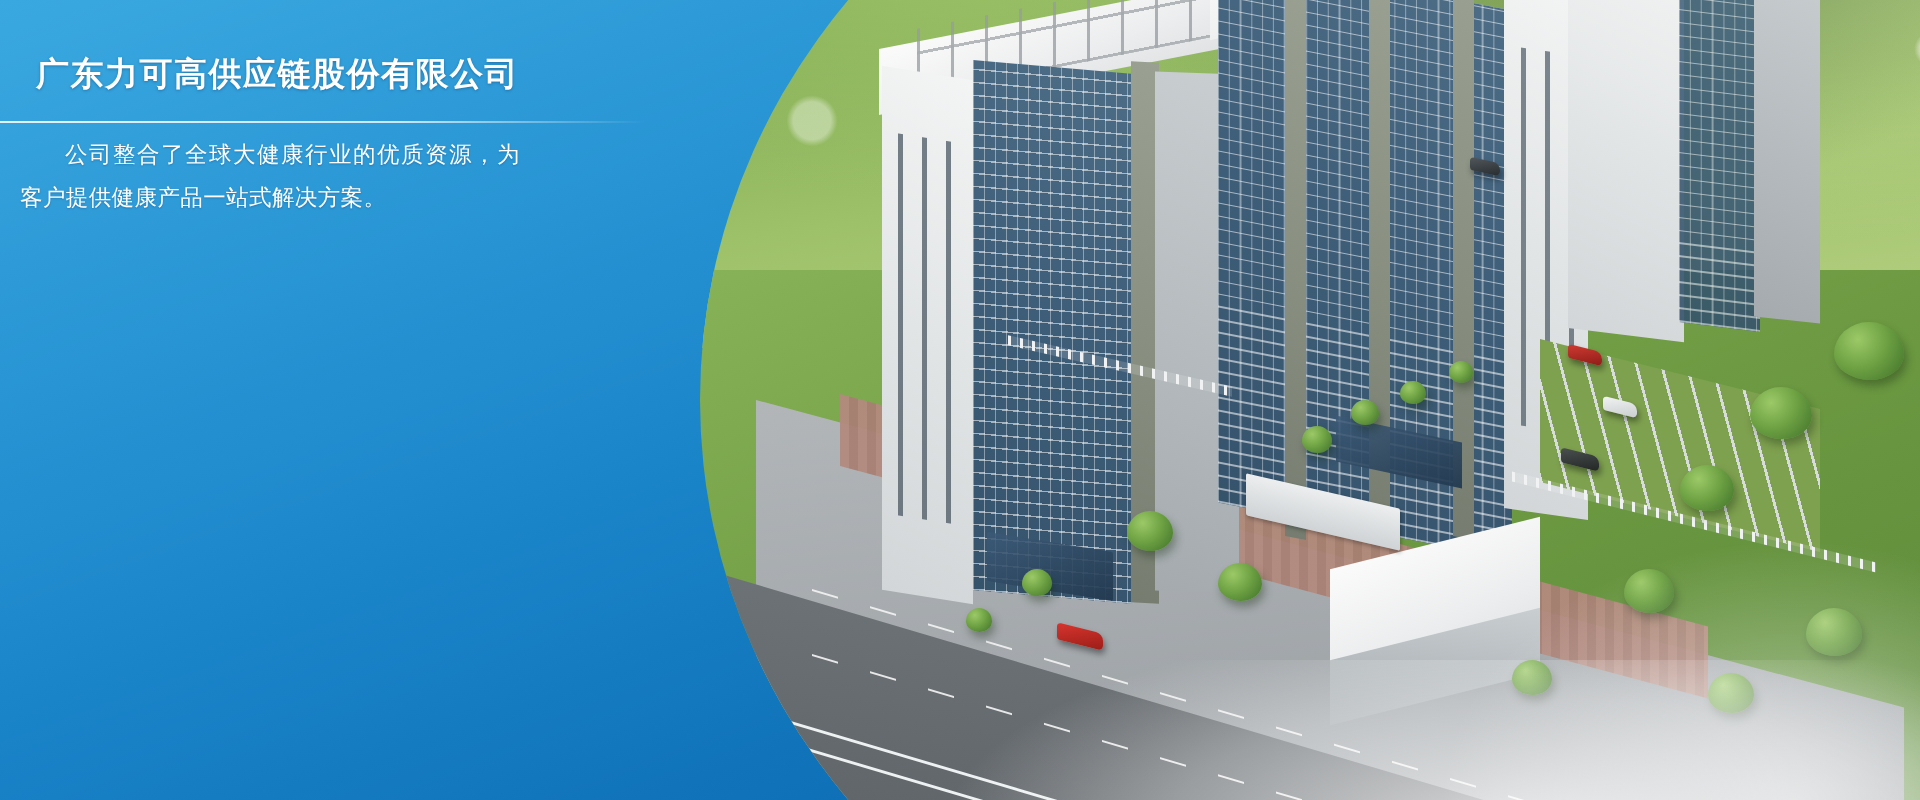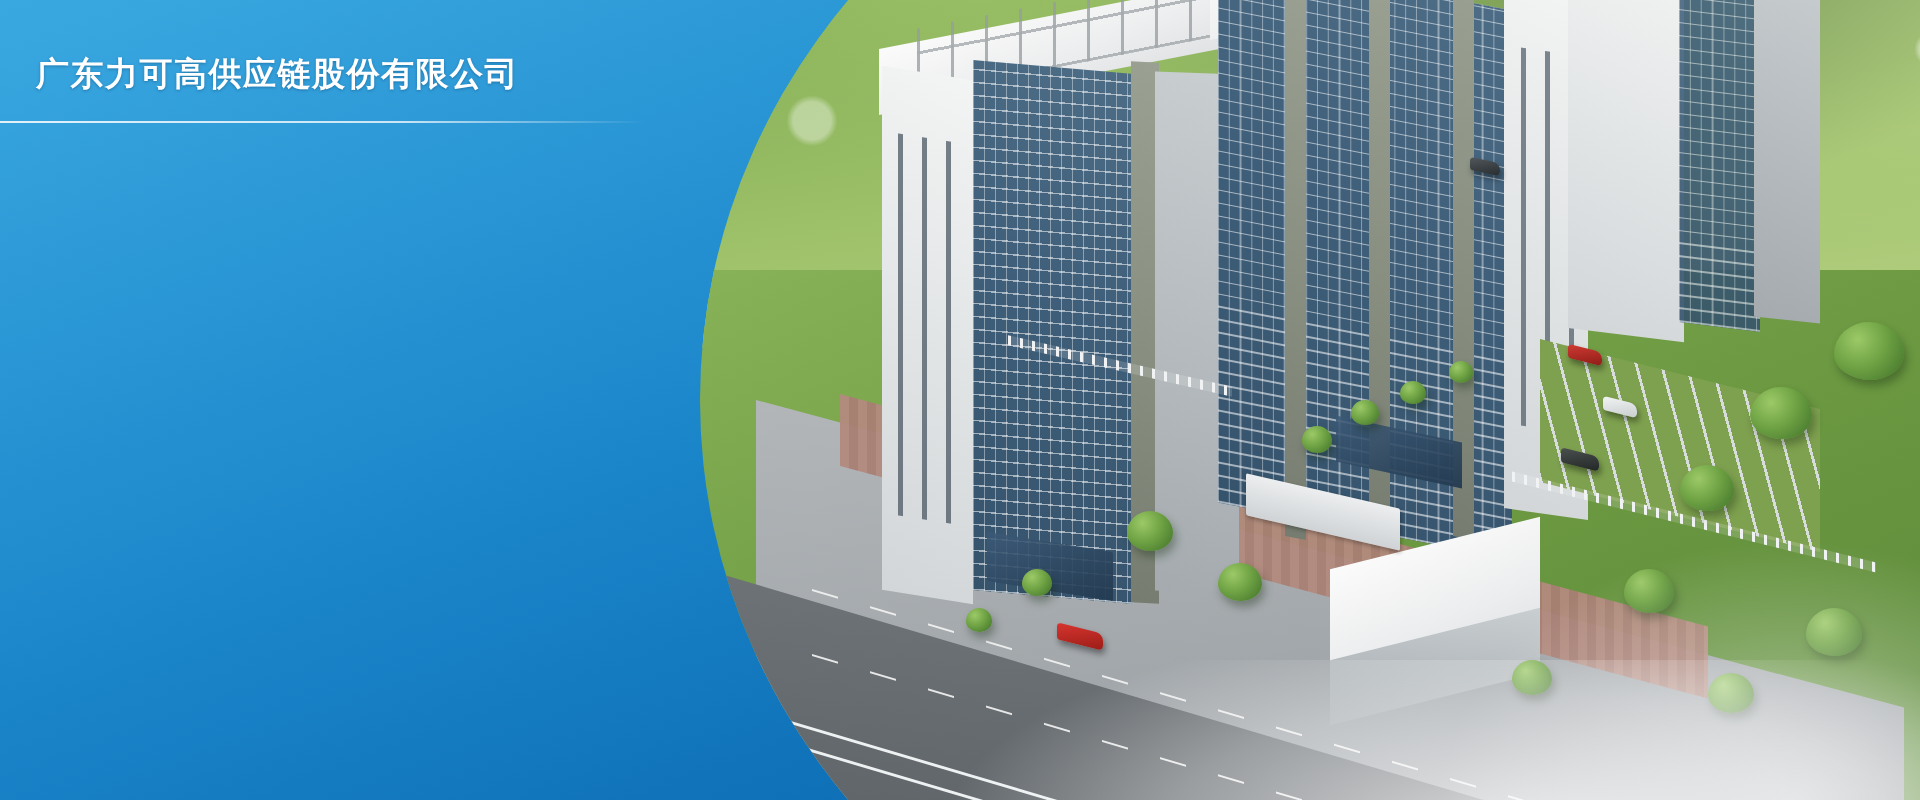--- a/index.html
+++ b/index.html
@@ -260,16 +260,17 @@
       <div class="mist2"></div>
       <div class="mist"></div>
     </div>
     <div id="photo-blend"></div>
   </div>
 
   <div id="text-col">
     <div id="title">广东力可高供应链股份有限公司</div>
     <div id="divider"></div>
     <div id="body-copy">
+      <p>公司整合了全球大健康行业的优质资源，为客户提供健康产品一站式解决方案。</p>
     </div>
   </div>
 
 </div>
 
 </body></html>

